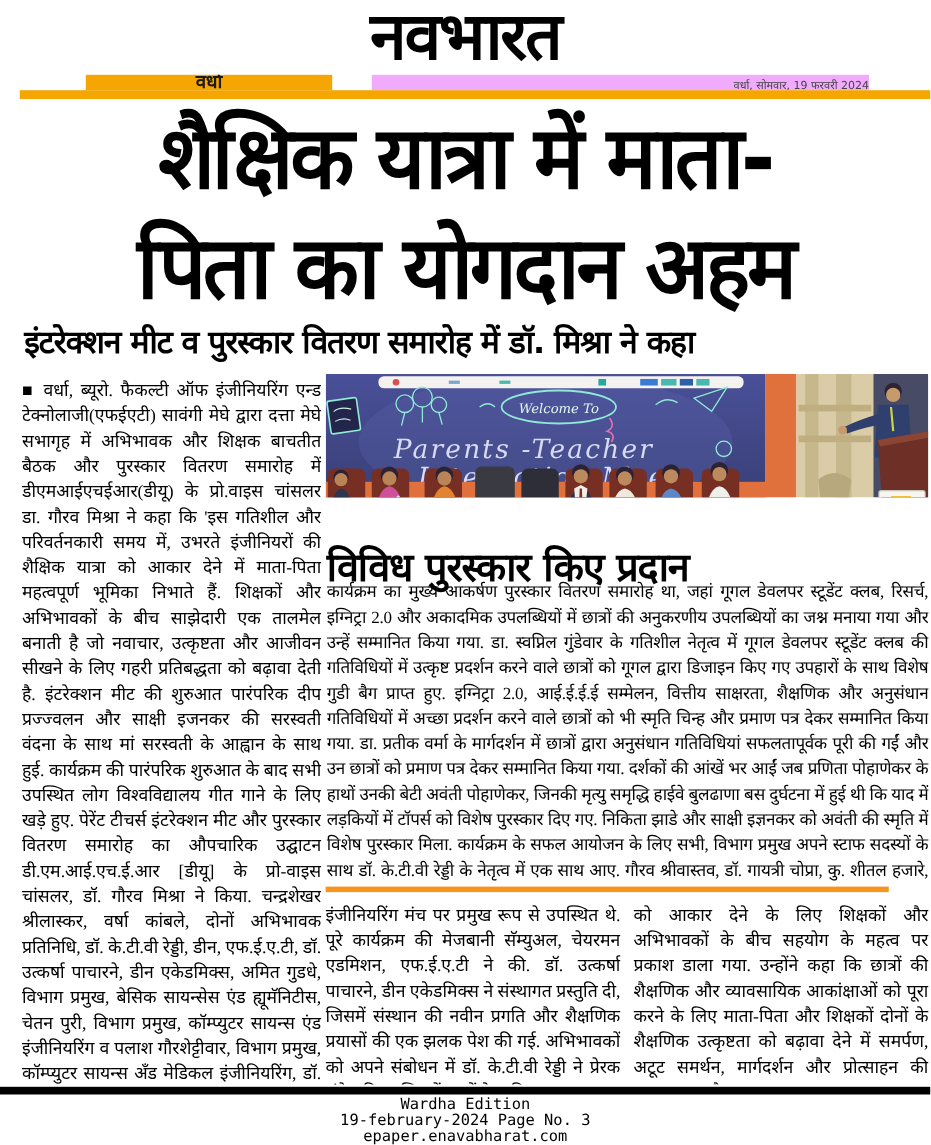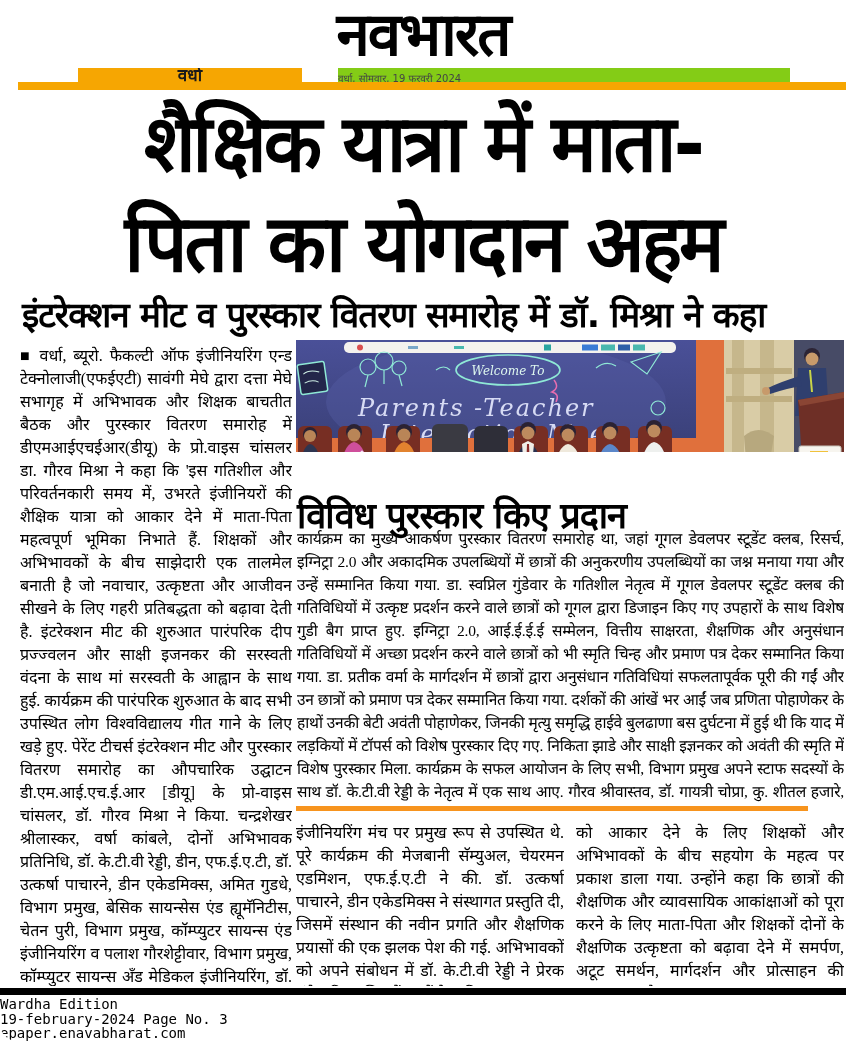--- a/index.html
+++ b/index.html
@@ -7,50 +7,50 @@
         font-family:"Liberation Serif", serif;color:#000;border-radius:17px;}
   
   .masthead{position:absolute;top:2px;left:0;right:0;text-align:center;
             font-family:"DejaVu Sans", sans-serif;font-weight:900;font-size:60px;
             letter-spacing:-2px;line-height:64px;}
   
   .edition-tab{position:absolute;left:60px;top:68px;width:224px;height:14px;
                background:#F6A602;overflow:hidden;text-align:center;margin-left:18px;}
   .edition-tab span{font-family:"DejaVu Sans", sans-serif;font-weight:bold;font-size:17px;
                     line-height:15px;color:#1a1a1a;display:block;}
-  .dateline-box{position:absolute;left:338px;top:68px;width:452px;height:14px;background:#84cc16;
-                overflow:hidden;text-align:left;}
+  .dateline-box{position:absolute;left:338px;top:68px;width:452px;height:14px;background:#f0abfc;
+                overflow:hidden;text-align:right;}
   .dateline-box span{font-size:10px;line-height:14px;color:#444;filter:blur(0.7px);
                      font-family:"DejaVu Sans", sans-serif;}
   .yellow-bar{position:absolute;left:18px;top:82px;width:828px;height:8px;background:#F6A602;}
   
   .headline{position:absolute;top:94px;left:20px;width:806px;text-align:center;
             font-family:"DejaVu Sans", sans-serif;font-weight:900;font-size:76px;
             line-height:96px;letter-spacing:-3px;transform:scaleY(1.04);transform-origin:top center;}
   .subheadline{position:absolute;top:290px;left:22px;width:810px;
-               font-family:"DejaVu Sans", sans-serif;font-weight:bold;font-size:35px;
+               font-family:"DejaVu Sans", sans-serif;font-weight:bold;font-size:29px;
                letter-spacing:-1px;white-space:nowrap;}
   
   .col{font-size:16px;line-height:23px;text-align:justify;overflow:hidden;
        text-justify:inter-word;}
   .col-left{position:absolute;left:20px;top:344px;width:272px;height:642px;}
   .awards-heading{position:absolute;left:297px;top:490px;width:546px;
                   font-family:"DejaVu Sans", sans-serif;font-weight:bold;font-size:36px;
                   letter-spacing:-1px;}
   .awards-body{position:absolute;left:297px;top:527px;width:547px;height:277px;
                font-size:15.5px;line-height:23px;letter-spacing:-0.2px;}
   .orange-divider{position:absolute;left:296px;top:806px;width:512px;height:5px;background:#F7941E;}
   .col-mid{position:absolute;left:296px;top:821px;width:268px;height:165px;}
   .col-rt{position:absolute;left:576px;top:821px;width:268px;height:165px;}
   
   .photo{position:absolute;left:296px;top:340px;width:548px;height:112px;overflow:hidden;}
   .photo svg{display:block;}
   
   .black-bar{position:absolute;left:0;top:988px;width:846px;height:7px;background:#000;}
-  .footer{position:absolute;top:997px;left:0;right:0;
+  .footer{position:absolute;top:997px;left:0;right:0;text-align:center;
           font-family:"DejaVu Sans Mono", monospace;font-size:14px;line-height:14.5px;color:#000;}
 </style>
 </head>
 <body>
 
 <div class="page">
 
   <div class="masthead">नवभारत</div>
 
   <div class="edition-tab">

